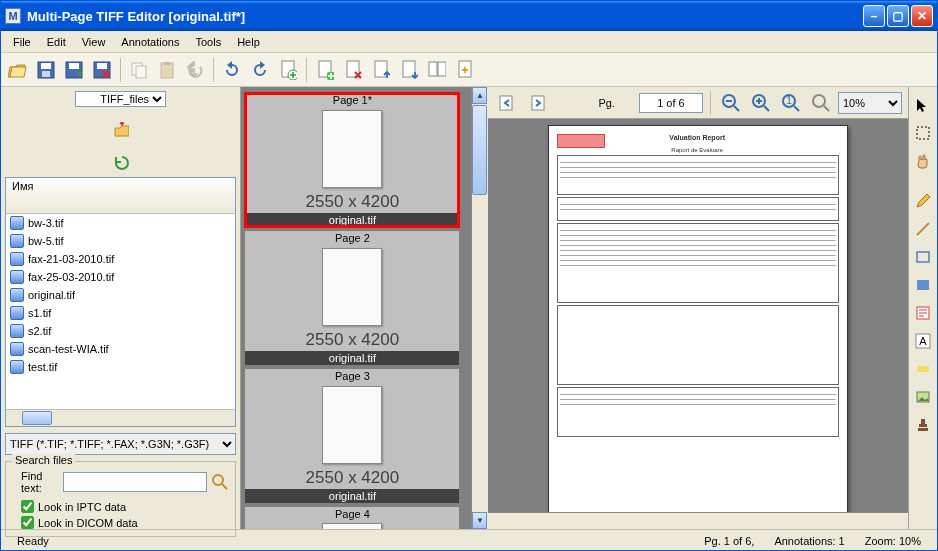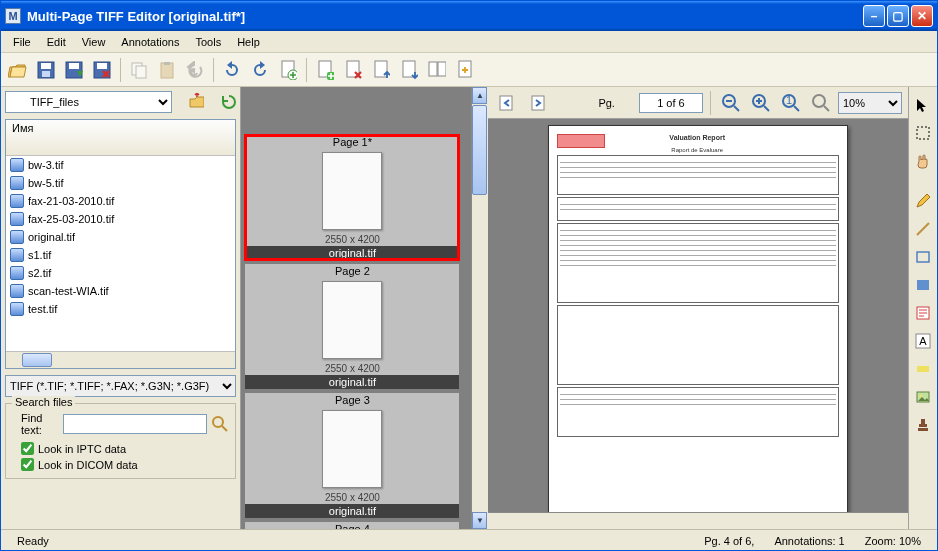--- a/index.html
+++ b/index.html
@@ -10,21 +10,21 @@
 .titlebar .winbtn { width: 22px; height: 22px; margin-left: 2px; border: 1px solid #fff; border-radius: 3px; display: flex; align-items: center; justify-content: center; font-weight: bold; color: white; font-size: 12px; }
 .winbtn.min, .winbtn.max { background: linear-gradient(#6ab0ff,#1a63c8); }
 .winbtn.close { background: linear-gradient(#f79083,#ce2e12); }
 .menubar { height: 22px; background: #ece9d8; display: flex; align-items: center; padding: 0 4px; border-bottom: 1px solid #d0ccba; }
 .menubar span { padding: 2px 8px; cursor: default; }
 .toolbar { height: 34px; background: #f5f2e8; border-bottom: 1px solid #c8c4b0; display: flex; align-items: center; padding: 0 4px; gap: 2px; }
 .tb-btn { width: 26px; height: 26px; border: 1px solid transparent; border-radius: 2px; display: flex; align-items: center; justify-content: center; cursor: pointer; }
 .tb-sep { width: 1px; height: 24px; background: #c0bca8; margin: 0 3px; }
 .main { display: flex; height: 442px; }
 .left-panel { width: 248px; background: #ece9d8; border-right: 1px solid #a0a0a0; display: flex; flex-direction: column; padding: 4px; }
-.folder-select { display: flex; align-items: center; gap: 16px; margin-bottom: 6px; }
+.folder-select { display: flex; align-items: center; gap: 16px; margin-bottom: 6px; flex-direction: column; }
 .folder-select select { flex: 1; height: 22px; border: 1px solid #7f9db9; background: #fff; padding-left: 20px; }
 .folder-select .ico { width: 16px; height: 16px; display: flex; align-items: center; justify-content: center; }
 .file-list-box { border: 1px solid #7f9db9; background: #fff; flex: 0 0 250px; display: flex; flex-direction: column; }
 .file-list-header { height: 36px; background: linear-gradient(#fdfdfd,#ece9d8); border-bottom: 1px solid #c0c0c0; padding: 2px 6px; font-size: 11px; }
 .file-list { flex: 1; overflow: auto; }
 .file-item { display: flex; align-items: center; padding: 1px 4px; height: 18px; }
 .file-item .ficon { width: 14px; height: 14px; background: linear-gradient(#c6dcff,#5c8dd8); border: 1px solid #3a6db0; border-radius: 2px; margin-right: 4px; display:inline-block; }
 .hscroll { height: 17px; background: #ece9d8; border-top: 1px solid #c0c0c0; display:flex; align-items:center; }
 .hscroll .thumb { height: 14px; width: 30px; background: linear-gradient(#dbe8ff,#a8c5f0); border:1px solid #6e8fc0; border-radius:2px; margin-left:16px;}
 .filter-row { margin-top: 6px; }
@@ -34,26 +34,26 @@
 .search-row { display: flex; align-items: center; gap: 4px; margin-bottom: 6px; }
 .search-row input { flex: 1; height: 20px; border: 1px solid #7f9db9; }
 .chk-row { display: flex; align-items: center; gap: 4px; margin: 3px 0; }
 .chk-row input { accent-color: #39a339; }
 .thumb-panel { width: 248px; background: #808080; display: flex; position: relative; }
 .thumb-scroll { width: 230px; overflow-y: auto; padding: 6px 4px; }
 .thumb-panel .vscroll { width: 17px; background: #ece9d8; border-left: 1px solid #888; position:relative; }
 .vscroll .vsbtn { width:15px; height:17px; background: linear-gradient(#dbe8ff,#a8c5f0); border:1px solid #6e8fc0; position:absolute; left:0; display:flex;align-items:center;justify-content:center;font-size:8px;color:#345;}
 .vscroll .vsthumb { position:absolute; left:0; top:18px; width:15px; height:90px; background: linear-gradient(#dbe8ff,#a8c5f0); border:1px solid #6e8fc0; border-radius:2px;}
 .thumb-card { background: #808080; margin-bottom: 4px; width: 214px; position: relative; }
-.thumb-card.selected { outline: 3px solid #ff0000; outline-offset: -2px; margin-top: 42px; }
+.thumb-card.selected { outline: 3px solid #ff0000; outline-offset: -2px; }
 .thumb-card .hdr { background: #c0c0c0; text-align: center; font-size: 11px; padding: 1px 0; color: #000; }
 .thumb-card.selected .hdr { background: #c0c0c0; }
 .thumb-card .page-img { height: 84px; background: #c0c0c0; display:flex; justify-content:center; align-items:center; }
 .thumb-card .page-img .doc { width: 60px; height: 78px; background: #fafafa; border: 1px solid #888; box-shadow: 1px 1px 2px rgba(0,0,0,.3); }
-.thumb-card .dim { background: #c0c0c0; color: #404040; text-align: center; font-size: 10px; padding: 1px 0; }
+.thumb-card .dim { background: #c0c0c0; color: #404040; text-align: center; font-size: 17px; padding: 1px 0; }
 .thumb-card .fname { background: #404040; color: #fff; text-align: center; font-size: 11px; padding: 1px 0; }
 .preview-panel { flex: 1; background: #808080; display: flex; flex-direction: column; }
 .preview-toolbar { height: 32px; background: #ece9d8; border-bottom: 1px solid #a0a0a0; display: flex; align-items: center; padding: 0 6px; gap: 4px; }
 .preview-toolbar .pg-label { margin: 0 20px; padding-left: 24px; }
 .preview-toolbar input.pgnum { width: 64px; height: 20px; border: 1px solid #7f9db9; text-align:center; padding:0 4px;}
 .preview-toolbar select { height: 22px; border: 1px solid #7f9db9; width: 64px; }
 .preview-area { flex: 1; background: #808080; display: flex; justify-content: center; padding: 6px 6px; overflow: auto; position:relative;}
 .preview-page { width: 300px; height: 400px; background: #fff; border: 1px solid #333; box-shadow: 2px 2px 4px rgba(0,0,0,.4); padding: 8px; font-size: 6px; color: #333; }
 .preview-page .stamp { width: 48px; height: 14px; background: #f28b8b; border:1px solid #c44; margin-bottom: 2px;}
 .preview-page .ttl { text-align:center; font-weight:bold; font-size:7px; margin-bottom:6px;}
@@ -475,16 +475,16 @@
           <path d="M6 2h4v5h2v3H4V7h2z" fill="#805030"></path>
           <rect x="3" y="11" width="10" height="3" fill="#805030"></rect>
         </svg>
       </div>
   </div>
 </div>
 
 <div class="statusbar">
   <div class="cell">Ready</div>
   <div class="spacer"></div>
-  <div class="cell">Pg. 4 of 6,</div>
+  <div class="cell">Pg. 1 of 6,</div>
   <div class="cell">Annotations: 1</div>
   <div class="cell">Zoom: 10%</div>
 </div>
 
 </body></html>

